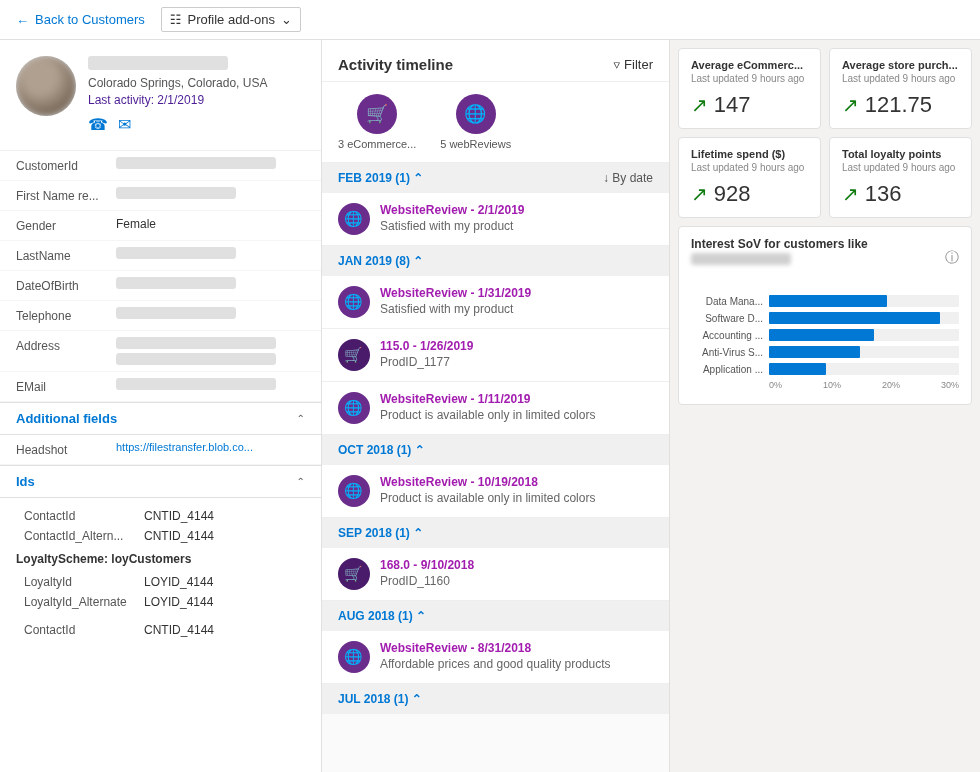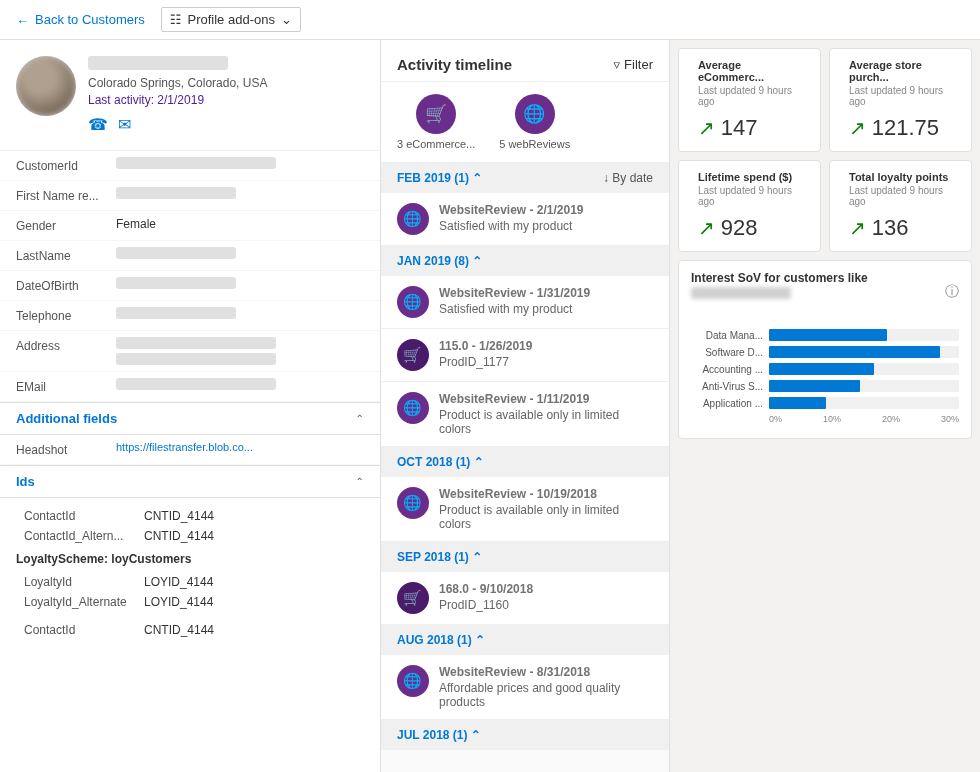--- a/index.html
+++ b/index.html
@@ -26,21 +26,21 @@
     }
 
     .main-layout {
       display: flex;
       height: calc(772px - 40px);
       overflow: hidden;
     }
 
     
     .left-panel {
-      width: 381px;
+      width: 322px;
       background: #fff;
       border-right: 1px solid #e0e0e0;
       overflow-y: auto;
       flex-shrink: 0;
     }
 
     .profile-header {
       display: flex;
       align-items: flex-start;
       padding: 16px;
@@ -155,39 +155,39 @@
       padding: 10px 16px; border-bottom: 1px solid #eee; background: #fff;
     }
     .timeline-dot {
       width: 32px; height: 32px; border-radius: 50%; flex-shrink: 0;
       display: flex; align-items: center; justify-content: center;
       font-size: 15px; color: #fff;
     }
     .dot-purple { background: #6b2d8b; }
     .dot-dark-purple { background: #4a1a6b; }
     .timeline-content { flex: 1; }
-    .timeline-item-title { font-size: 12px; font-weight: 600; color: #737373; }
+    .timeline-item-title { font-size: 12px; font-weight: 600; color: #a21caf; }
     .timeline-item-desc { font-size: 12px; color: #666; margin-top: 2px; }
 
     
     .right-panel {
       width: 310px;
       background: #f3f2f1;
       overflow-y: auto;
       padding: 8px;
       flex-shrink: 0;
       display: flex;
       flex-direction: column;
       gap: 8px;
     }
 
     .metric-cards-row { display: flex; gap: 8px; }
     .metric-card {
       flex: 1; background: #fff; border: 1px solid #e0e0e0;
-      border-radius: 4px; padding: 10px 19px;
+      border-radius: 4px; padding: 10px 12px;
     }
     .metric-title { font-size: 11px; color: #333; font-weight: 600; margin-bottom: 2px; }
     .metric-subtitle { font-size: 10px; color: #888; margin-bottom: 8px; }
     .metric-value-row { display: flex; align-items: center; gap: 6px; }
     .metric-trend-icon { color: #107c10; font-size: 20px; }
     .metric-value { font-size: 22px; font-weight: 300; color: #333; }
 
     .interest-card {
       background: #fff; border: 1px solid #e0e0e0;
       border-radius: 4px; padding: 10px 12px;

